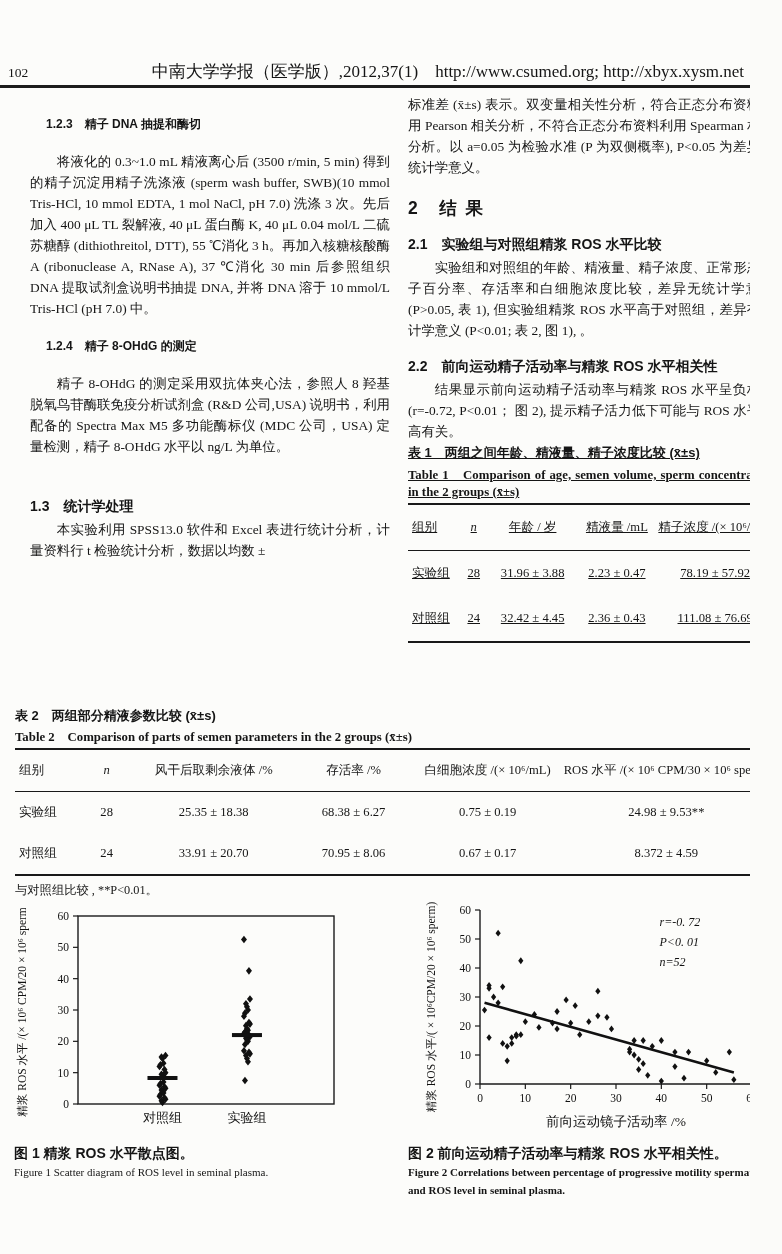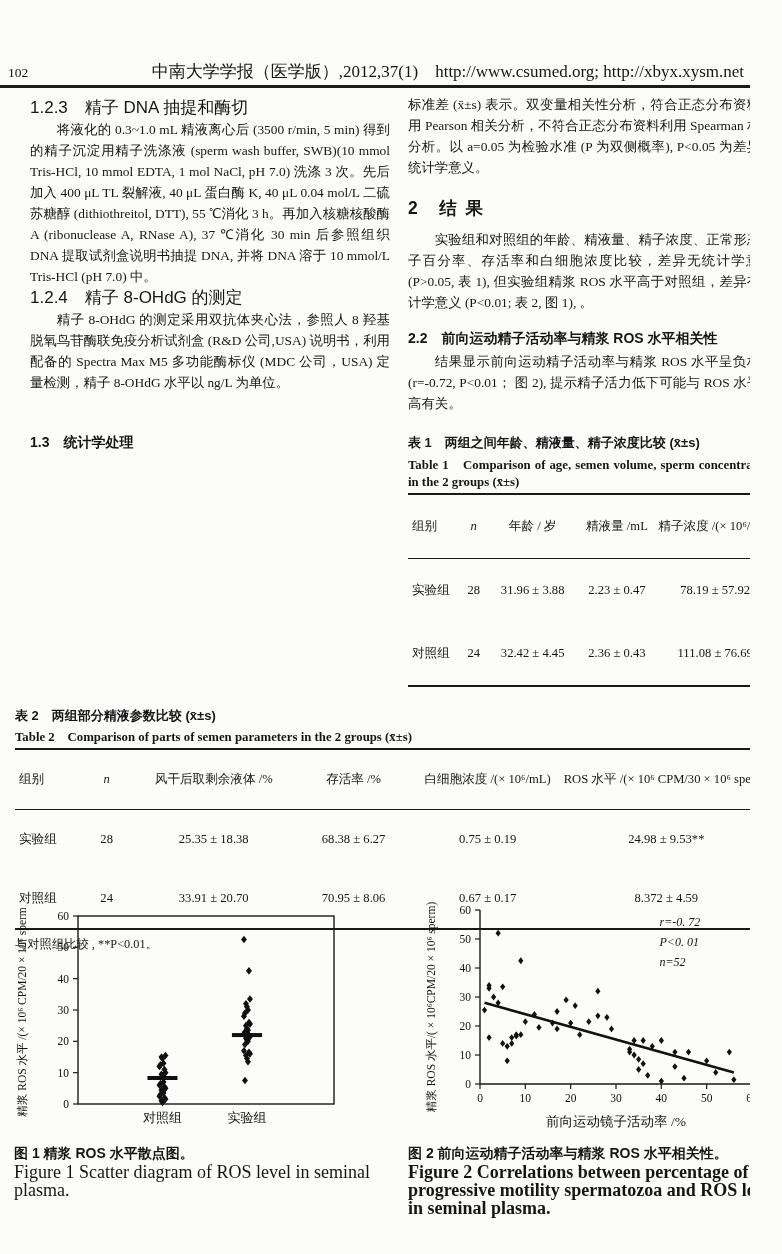--- a/index.html
+++ b/index.html
@@ -11,45 +11,45 @@
   .pg-num{font-size:13.5px;}
   .journal{font-size:17px;}
   .header-rule{position:absolute;top:85px;left:0;width:782px;height:2.5px;background:#1c1c1c;}
 
   
   .col{position:absolute;font-size:13.4px;line-height:21px;text-align:justify;}
   .col-left{left:30px;top:97px;width:360px;}
   .col-right{left:408px;top:94px;width:366px;}
   .para{text-indent:2em;margin:0;}
   .para-noindent{text-indent:0;margin:0;}
-  .h-small{font-family:"Liberation Sans",sans-serif;font-weight:normal;font-size:17px;margin:0;line-height:22px;}
+  .h-small{font-family:"Liberation Sans",sans-serif;font-weight:bold;font-size:12px;margin:16px;line-height:22px;}
   .h-sub{font-family:"Liberation Sans",sans-serif;font-weight:bold;font-size:14px;margin:14px 0 2px 0;line-height:22px;}
   .h-big{font-family:"Liberation Sans",sans-serif;font-weight:bold;font-size:17.5px;margin:20px 0 10px 0;letter-spacing:2px;}
   .gap-lg{height:24px;}
 
   
   .tbl-title-zh{font-family:"Liberation Sans",sans-serif;font-weight:bold;font-size:13px;margin:0 0 4px 0;}
   .tbl-title-en{font-weight:bold;font-size:12.8px;margin:0 0 2px 0;line-height:17px;}
   table{border-collapse:collapse;width:100%;border-top:2px solid #191919;border-bottom:2px solid #191919;}
   thead tr{border-bottom:1.3px solid #191919;}
-  th,td{font-weight:normal;font-size:12.6px;padding:21px 2px;text-align:center;white-space:nowrap;}
+  th,td{font-weight:normal;font-size:12.6px;padding:12px 2px;text-align:center;white-space:nowrap;}
   th:first-child,td:first-child{text-align:left;padding-left:4px;}
   .ital{font-style:italic;}
   .tbl-footnote{font-size:12.3px;margin-top:6px;}
-  .t1-wrap{margin-top:18px;}
+  .t1-wrap{text-decoration:underline;}
   .t2-block{position:absolute;left:15px;top:707px;width:756px;}
 
   
   .fig1-block{position:absolute;left:12px;top:908px;}
   .fig2-block{position:absolute;left:422px;top:898px;}
   .fig-caption{position:absolute;width:382px;}
   .fig1-cap{left:14px;top:1143px;}
   .fig2-cap{left:408px;top:1143px;}
   .cap-zh{font-family:"Liberation Sans",sans-serif;font-weight:bold;font-size:14px;margin:0;line-height:20px;}
-  .cap-en{font-size:18px;margin:0;line-height:18px;}
+  .cap-en{font-size:11px;margin:0;line-height:18px;}
   .cap-en.bold{font-weight:bold;}
   svg text{font-family:"Liberation Serif",serif;fill:#111;}
 </style>
 </head>
 <body>
 
 <div class="page">
 
   <div class="pg-header">
     <span class="pg-num">102</span>
@@ -57,25 +57,27 @@
   </div>
   <div class="header-rule"></div>
 
   <div class="col col-left">
     <p class="h-small">1.2.3　精子 DNA 抽提和酶切</p>
     <p class="para">将液化的 0.3~1.0 mL 精液离心后 (3500 r/min, 5 min) 得到的精子沉淀用精子洗涤液 (sperm wash buffer, SWB)(10 mmol Tris-HCl, 10 mmol EDTA, 1 mol NaCl, pH 7.0) 洗涤 3 次。先后加入 400 μL TL 裂解液, 40 μL 蛋白酶 K, 40 μL 0.04 mol/L 二硫苏糖醇 (dithiothreitol, DTT), 55 ℃消化 3 h。再加入核糖核酸酶 A (ribonuclease A, RNase A), 37 ℃消化 30 min 后参照组织 DNA 提取试剂盒说明书抽提 DNA, 并将 DNA 溶于 10 mmol/L Tris-HCl (pH 7.0) 中。</p>
     <p class="h-small">1.2.4　精子 8-OHdG 的测定</p>
     <p class="para">精子 8-OHdG 的测定采用双抗体夹心法，参照人 8 羟基脱氧鸟苷酶联免疫分析试剂盒 (R&amp;D 公司,USA) 说明书，利用配备的 Spectra Max M5 多功能酶标仪 (MDC 公司，USA) 定量检测，精子 8-OHdG 水平以 ng/L 为单位。</p>
     <div class="gap-lg"></div>
     <p class="h-sub">1.3　统计学处理</p>
+    <p class="para">本实验利用 SPSS13.0 软件和 Excel 表进行统计分析，计量资料行 t 检验统计分析，数据以均数 ±</p>
   </div>
 
   <div class="col col-right">
     <p class="para-noindent">标准差 (x̄±s) 表示。双变量相关性分析，符合正态分布资料利用 Pearson 相关分析，不符合正态分布资料利用 Spearman 相关分析。以 a=0.05 为检验水准 (P 为双侧概率), P&lt;0.05 为差异有统计学意义。</p>
     <p class="h-big">2　结 果</p>
+    <p class="h-sub">2.1　实验组与对照组精浆 ROS 水平比较</p>
     <p class="para">实验组和对照组的年龄、精液量、精子浓度、正常形态精子百分率、存活率和白细胞浓度比较，差异无统计学意义 (P&gt;0.05, 表 1), 但实验组精浆 ROS 水平高于对照组，差异有统计学意义 (P&lt;0.01; 表 2, 图 1), 。</p>
     <p class="h-sub">2.2　前向运动精子活动率与精浆 ROS 水平相关性</p>
     <p class="para">结果显示前向运动精子活动率与精浆 ROS 水平呈负相关 (r=-0.72, P&lt;0.01； 图 2), 提示精子活力低下可能与 ROS 水平过高有关。</p>
 
     <div class="t1-wrap">
       <p class="tbl-title-zh">表 1　两组之间年龄、精液量、精子浓度比较 (x̄±s)</p>
       <p class="tbl-title-en">Table 1　Comparison of age, semen volume, sperm concentration in the 2 groups (x̄±s)</p>
       <table>
         <colgroup>
             <col style="width:15%">

